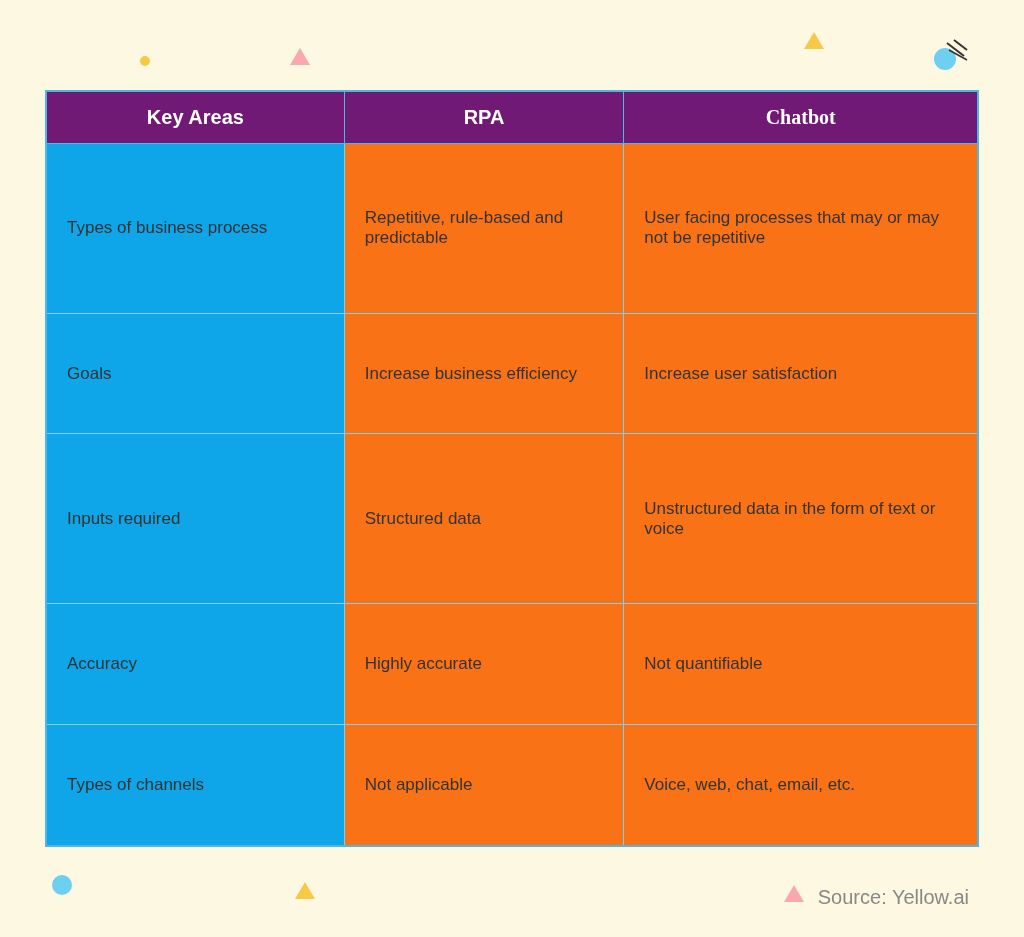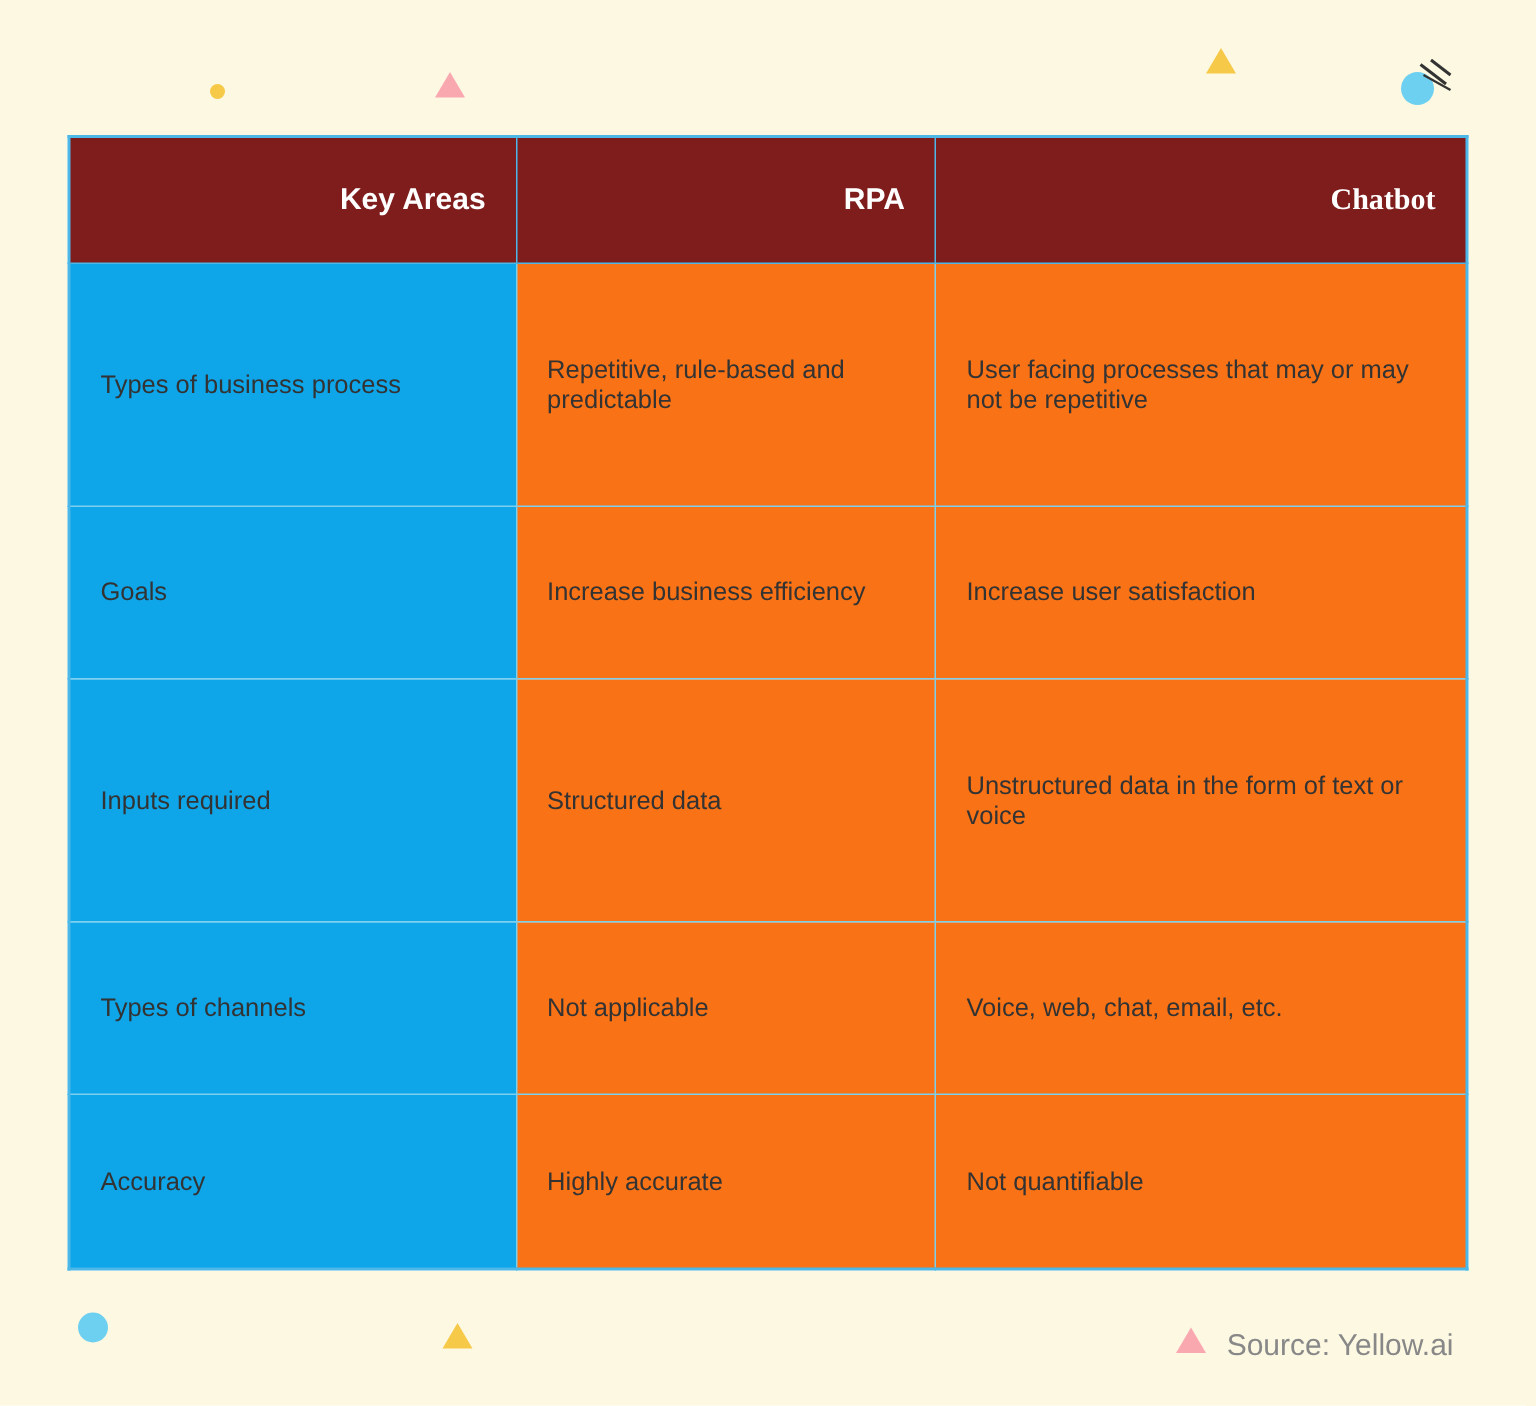--- a/index.html
+++ b/index.html
@@ -57,26 +57,26 @@
 
     table {
       width: 100%;
       height: 100%;
       border-collapse: collapse;
       border: 2px solid #4db8e8;
       background: #fff;
     }
 
     thead tr th {
-      background-color: #7f1d1d;
+      background-color: #701a75;
       color: #fff;
       font-size: 20px;
       font-weight: 700;
-      padding: 30px 20px;
-      text-align: right;
+      padding: 14px 20px;
+      text-align: center;
       border: 1px solid #4db8e8;
     }
 
     tbody tr td {
       background-color: #f97316;
       border: 1px solid #7dcfee;
       padding: 14px 20px;
       font-size: 17px;
       color: #333;
       vertical-align: middle;
@@ -139,26 +139,26 @@
           <td>Goals</td>
           <td>Increase business efficiency</td>
           <td>Increase user satisfaction</td>
         </tr>
         <tr>
           <td>Inputs required</td>
           <td>Structured data</td>
           <td>Unstructured data in the form of text or voice</td>
         </tr>
         <tr>
+          <td>Accuracy</td>
+          <td>Highly accurate</td>
+          <td>Not quantifiable</td>
+        </tr>
+        <tr>
           <td>Types of channels</td>
           <td>Not applicable</td>
           <td>Voice, web, chat, email, etc.</td>
-        </tr>
-        <tr>
-          <td>Accuracy</td>
-          <td>Highly accurate</td>
-          <td>Not quantifiable</td>
         </tr>
       </tbody>
   </table>
 </div>
 
 <div class="source-text deco">Source: Yellow.ai</div>
 
 </body></html>

